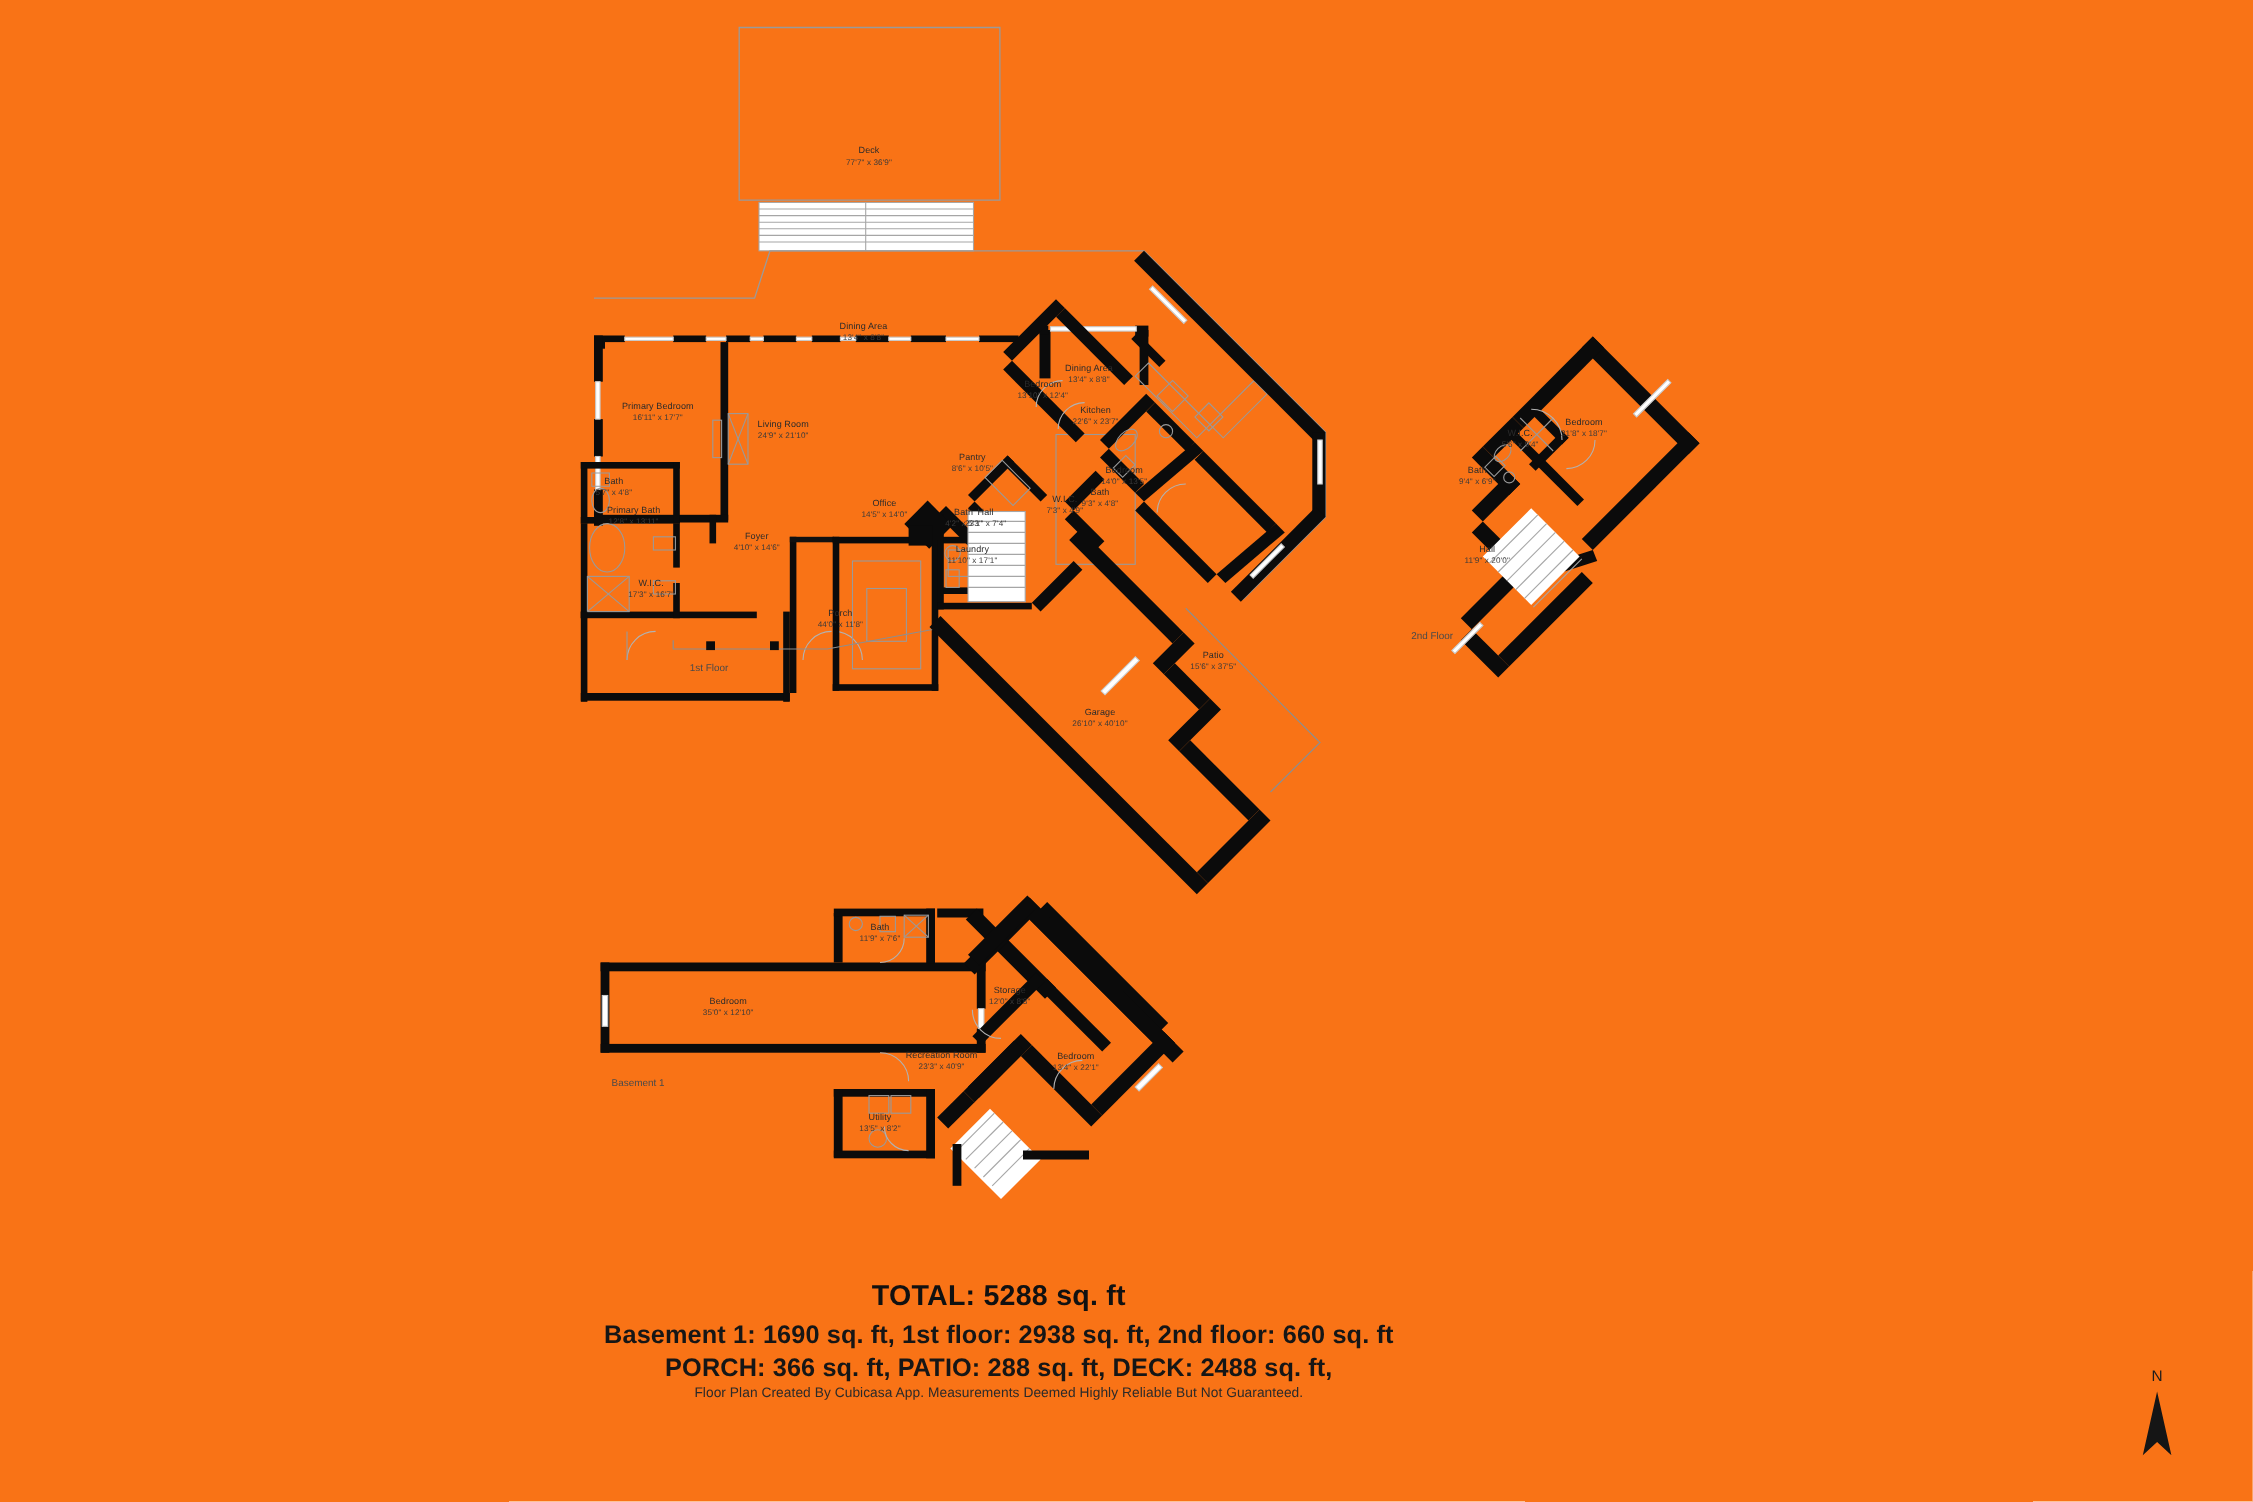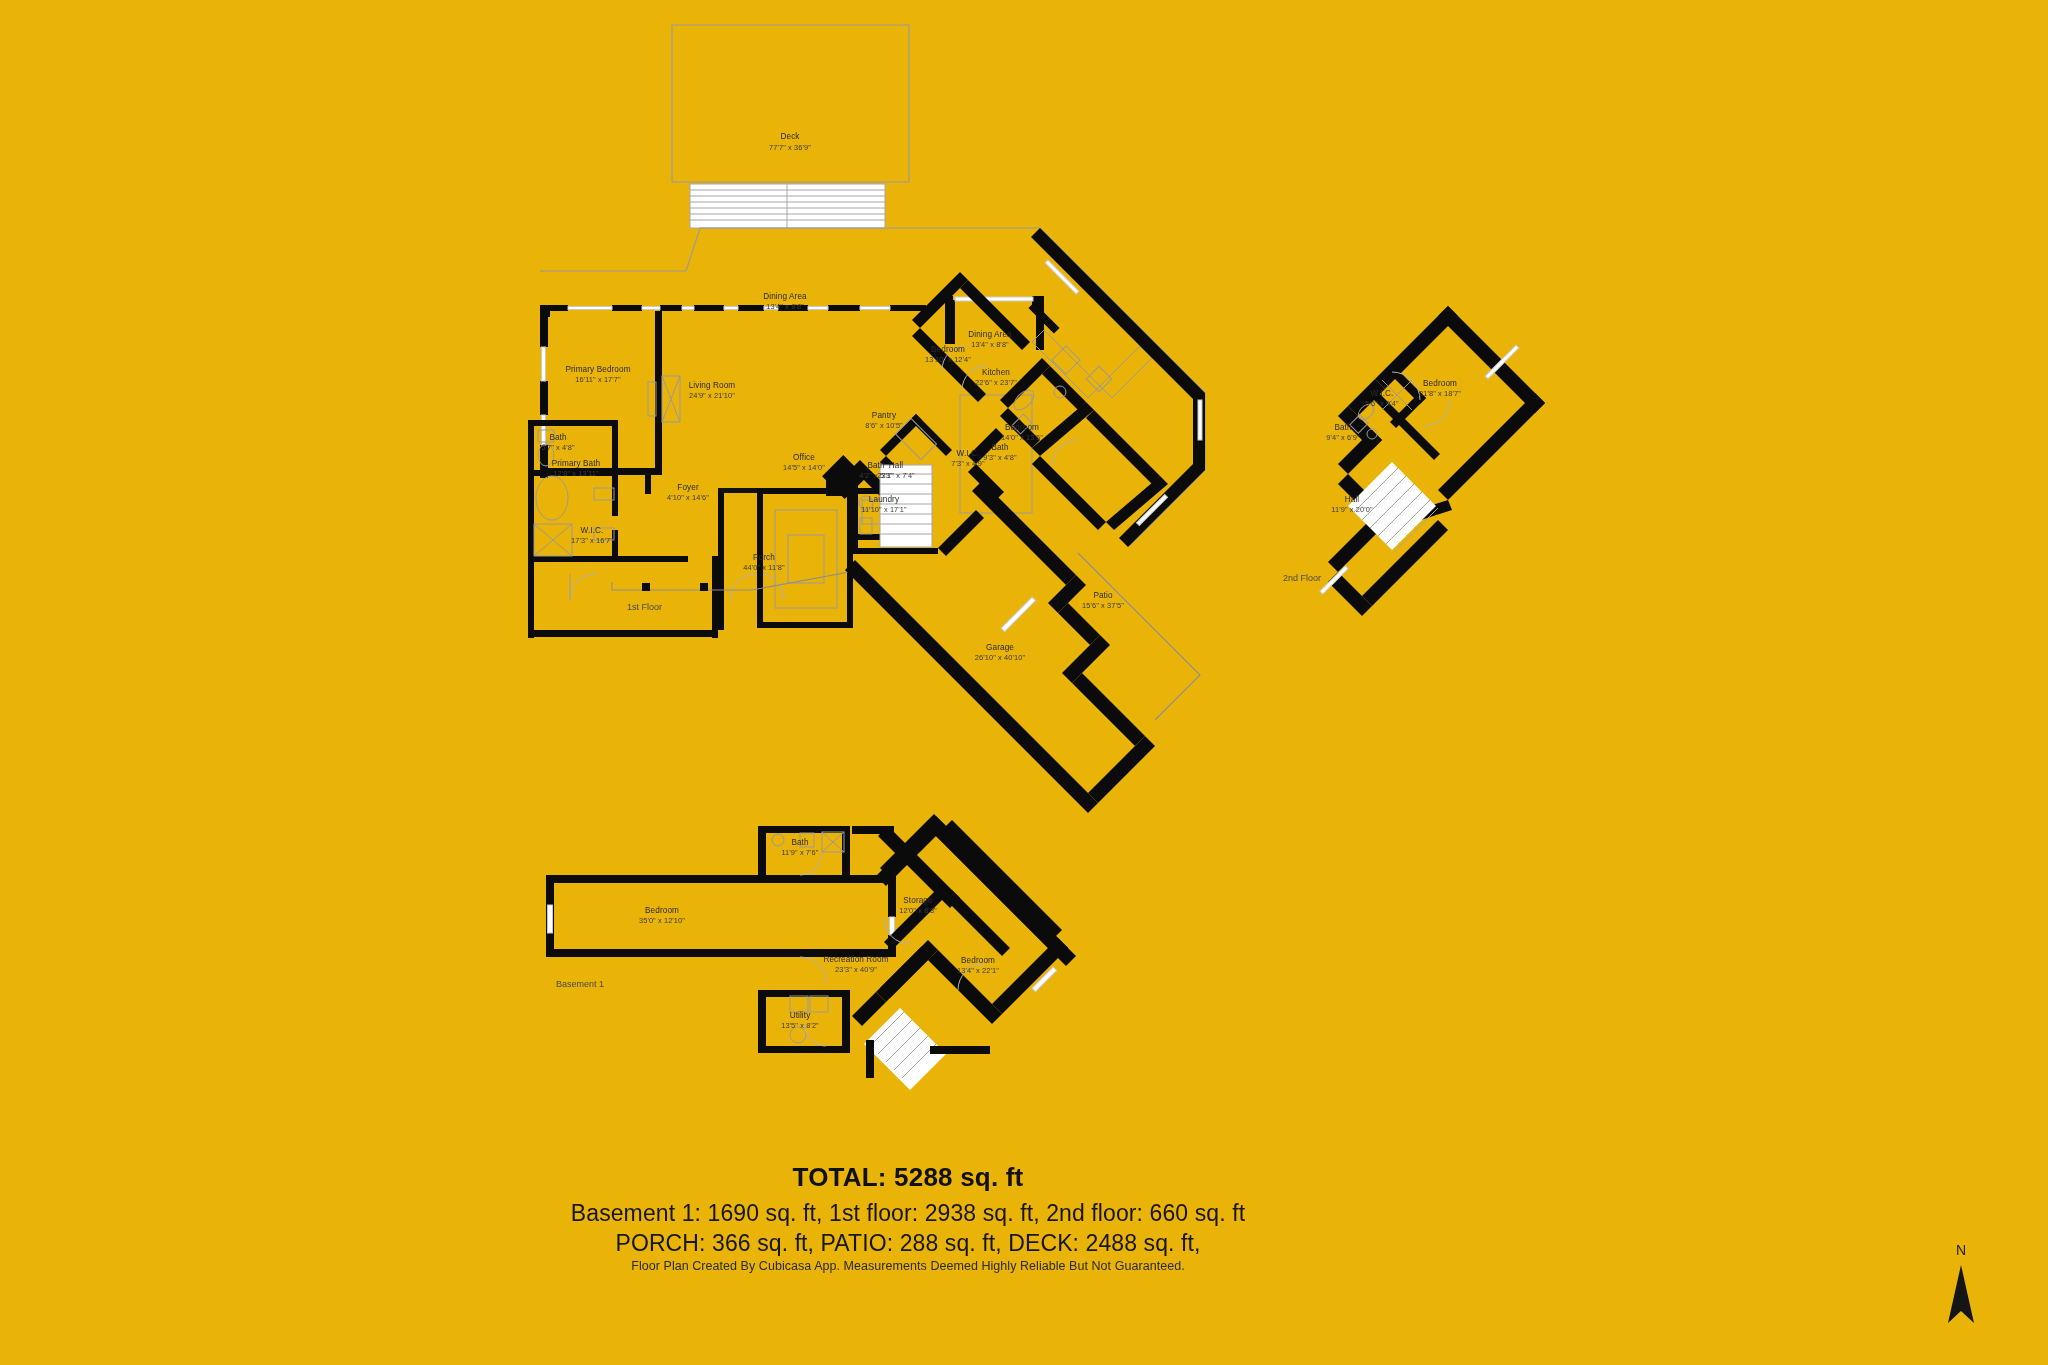--- a/index.html
+++ b/index.html
@@ -5,21 +5,21 @@
   * { box-sizing: border-box; }
   html, body {
     margin: 0; padding: 0;
     background: #ffffff;
     font-family: "Liberation Sans", sans-serif;
   }
   #page {
     position: relative;
     width: 2048px;
     height: 1365px;
-    background: #eab308;
+    background: #f97316;
     overflow: hidden;
   }
   #plan-svg {
     position: absolute;
     left: 0; top: 0;
     width: 2048px;
     height: 1365px;
   }
   .rm-name {
     font-family: "Liberation Sans", sans-serif;
@@ -60,21 +60,21 @@
     color: #111;
   }
   #summary .total {
     font-size: 26px;
     font-weight: bold;
     letter-spacing: 0.2px;
     margin-bottom: 5px;
   }
   #summary .line {
     font-size: 23px;
-    font-weight: 400;
+    font-weight: 700;
     line-height: 1.32;
     letter-spacing: 0.1px;
     color: #161616;
   }
   #summary .disclaimer {
     font-size: 12.5px;
     color: #2a2a2a;
     letter-spacing: 0.05px;
   }
   #north {

